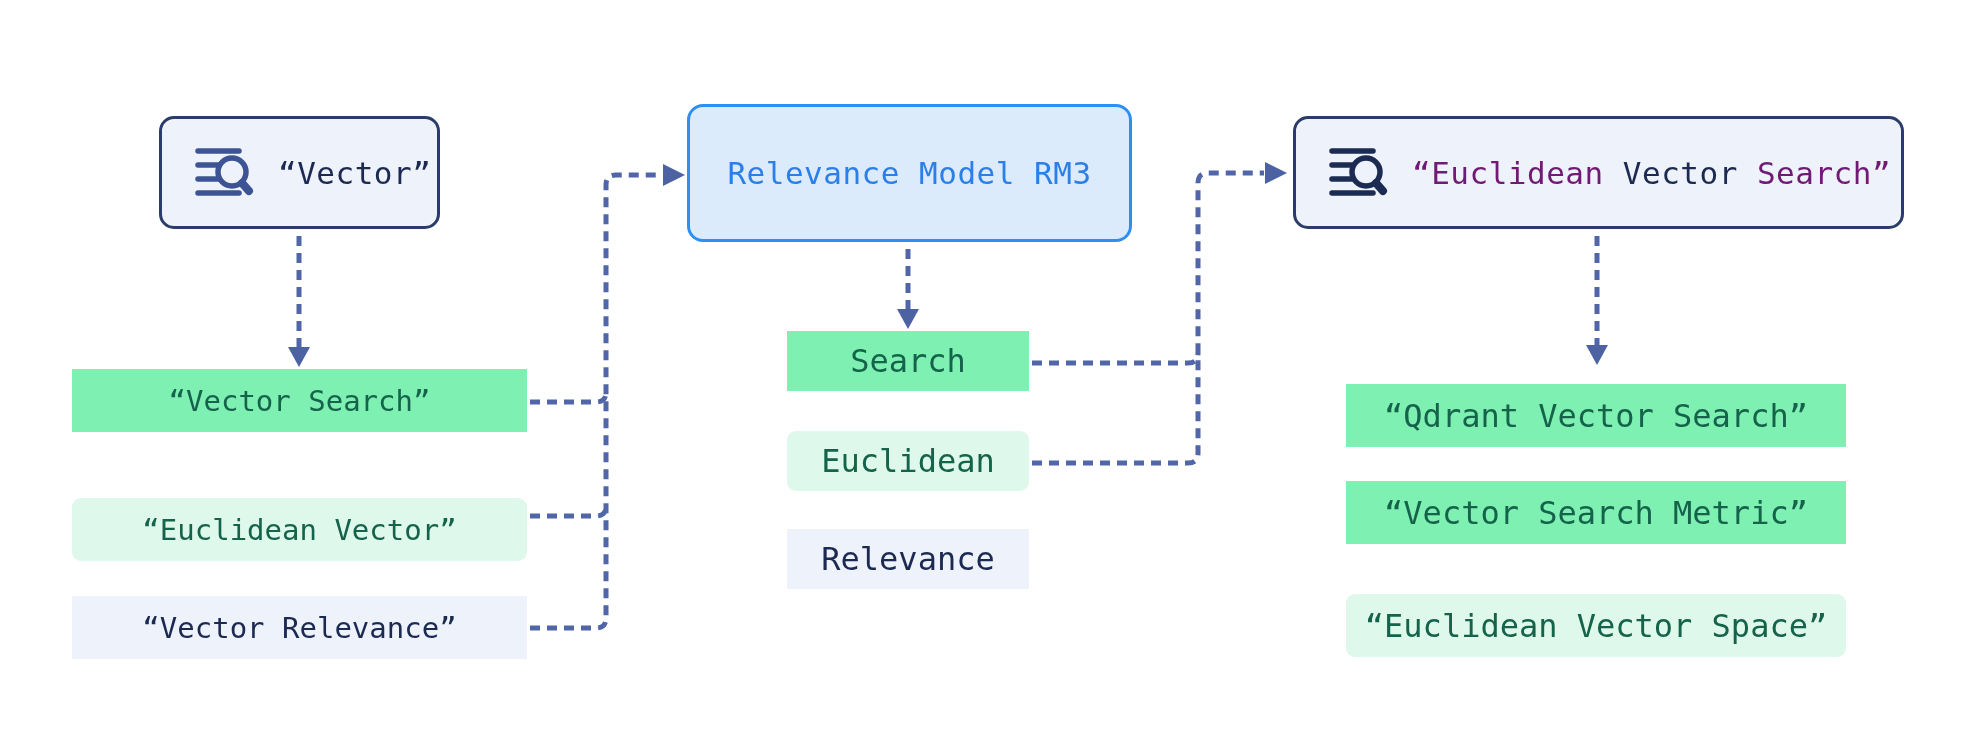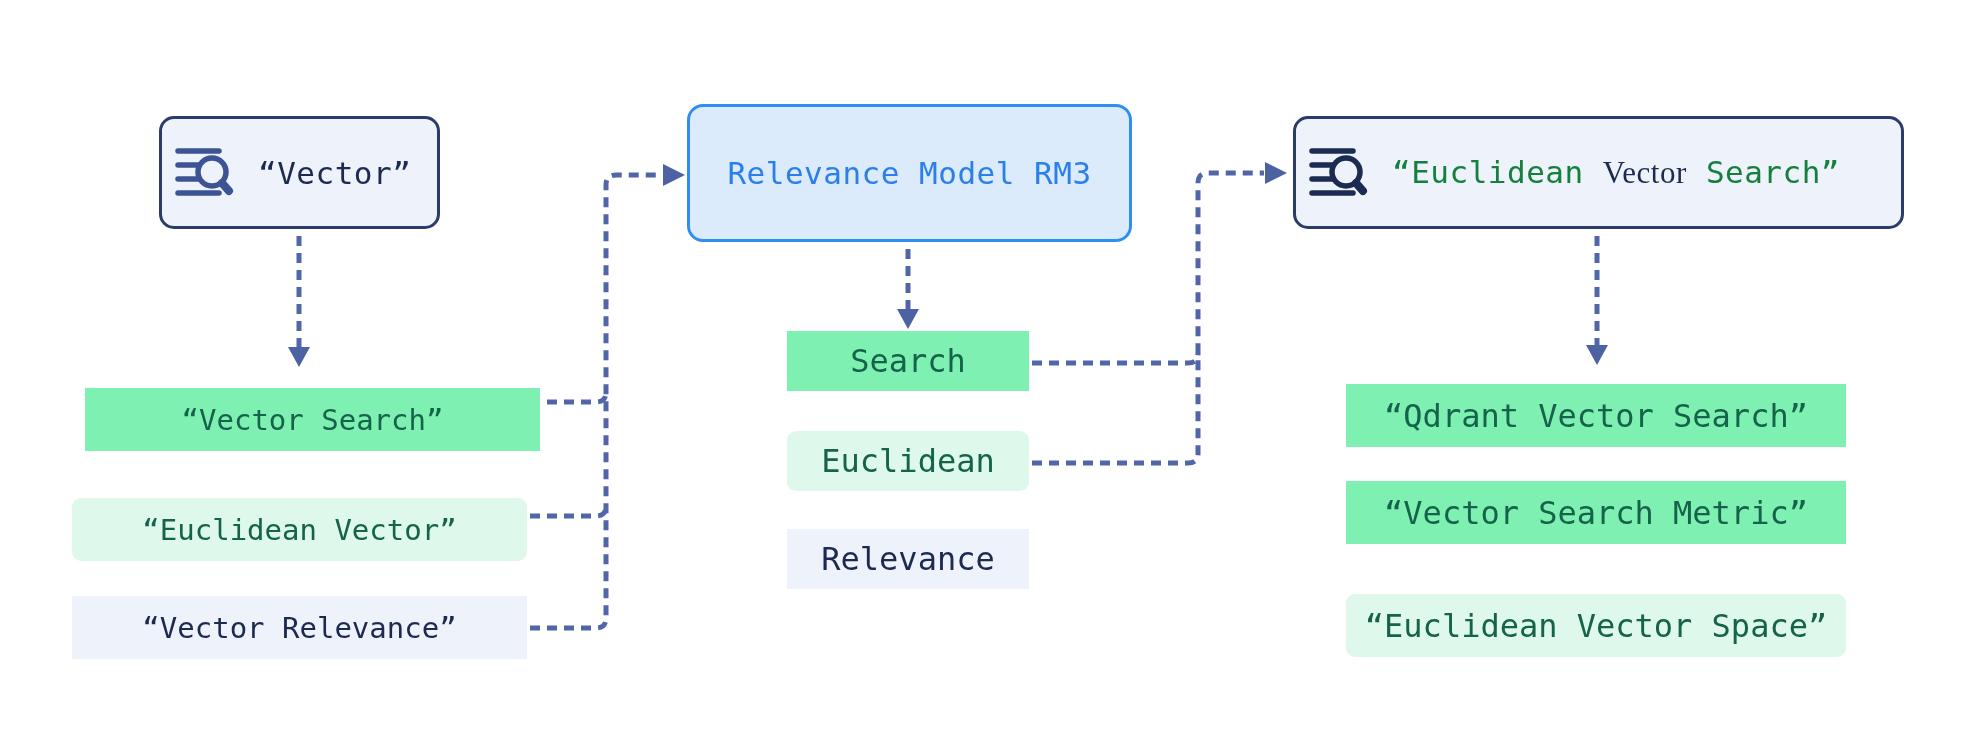--- a/index.html
+++ b/index.html
@@ -14,31 +14,31 @@
 
   
   .querybox {
     position: absolute;
     display: flex;
     align-items: center;
     background: #eef2fa;
     border: 3px solid #2b3c6b;
     border-radius: 15px;
     box-sizing: border-box;
-    padding-left: 12px;
+    padding-left: 32px;
     gap: 22px;
   }
   .querybox .qtext {
     font-size: 31px;
     color: #1c2a52;
     white-space: pre;
     letter-spacing: 0.5px;
   }
-  .qtext .muted { color: #15803d; }
-  .qtext .strong { color: #1c2a52; font-family: Liberation Serif, serif; }
+  .qtext .muted { color: #701a75; }
+  .qtext .strong { color: #1c2a52; }
 
   #left-query  { left: 159px; top: 116px; width: 281px; height: 113px; }
   #right-query { left: 1293px; top: 116px; width: 611px; height: 113px; }
 
   .licon { width: 62px; height: 56px; flex: 0 0 auto; }
   .icon-slate { color: #3c5494; }
   .icon-navy  { color: #1b2b52; }
 
   
   #model-box {
@@ -122,21 +122,21 @@
         <line x1="4" y1="19" x2="24" y2="19"></line>
         <line x1="4" y1="33" x2="24" y2="33"></line>
         <line x1="4" y1="47" x2="45" y2="47"></line>
         <circle cx="38" cy="26" r="14"></circle>
       </g>
       <line x1="48" y1="37" x2="55" y2="45" stroke="currentColor" stroke-width="8" stroke-linecap="round"></line>
     </svg>
     <span class="qtext">“Vector”</span>
   </div>
 
-  <div class="pill left-pill green" style="top:388px;margin-left:13px;">“Vector Search”</div>
+  <div class="pill left-pill green" style="top:369px;">“Vector Search”</div>
   <div class="pill left-pill lightgreen" style="top:484px;margin-top:14px;">“Euclidean Vector”</div>
   <div class="pill left-pill lavender" style="top:596px;">“Vector Relevance”</div>
 
   <div id="model-box">Relevance Model RM3</div>
 
   <div class="pill mid-pill green" style="top:331px;">Search</div>
   <div class="pill mid-pill lightgreen" style="top:431px;">Euclidean</div>
   <div class="pill mid-pill lavender" style="top:529px;">Relevance</div>
 
   <div id="right-query" class="querybox">

